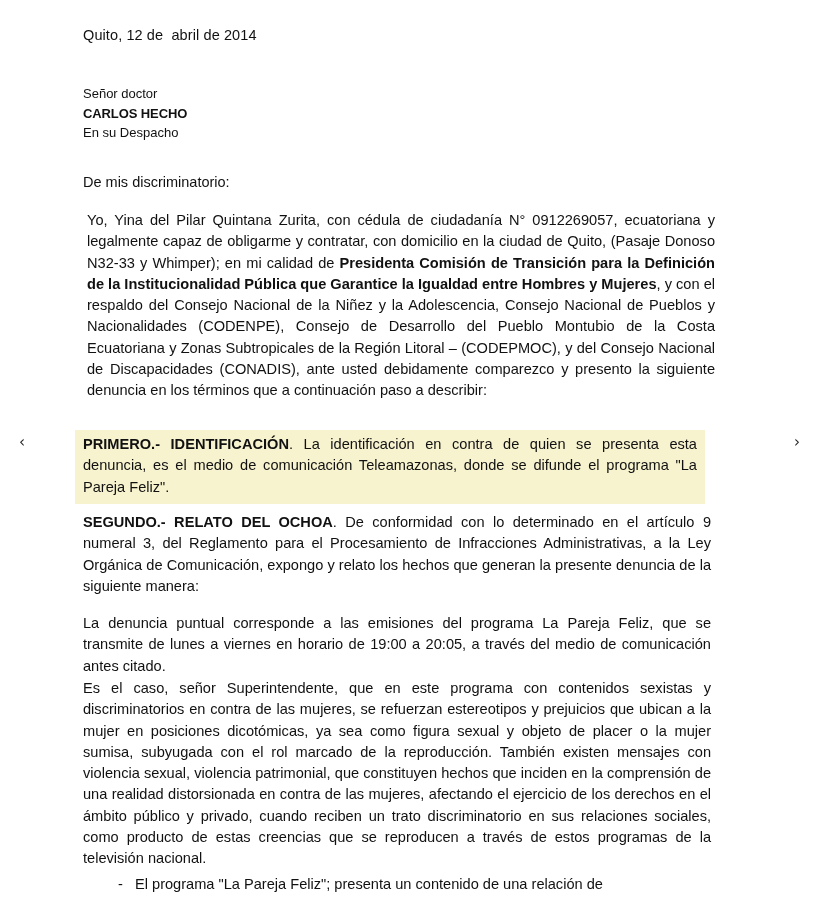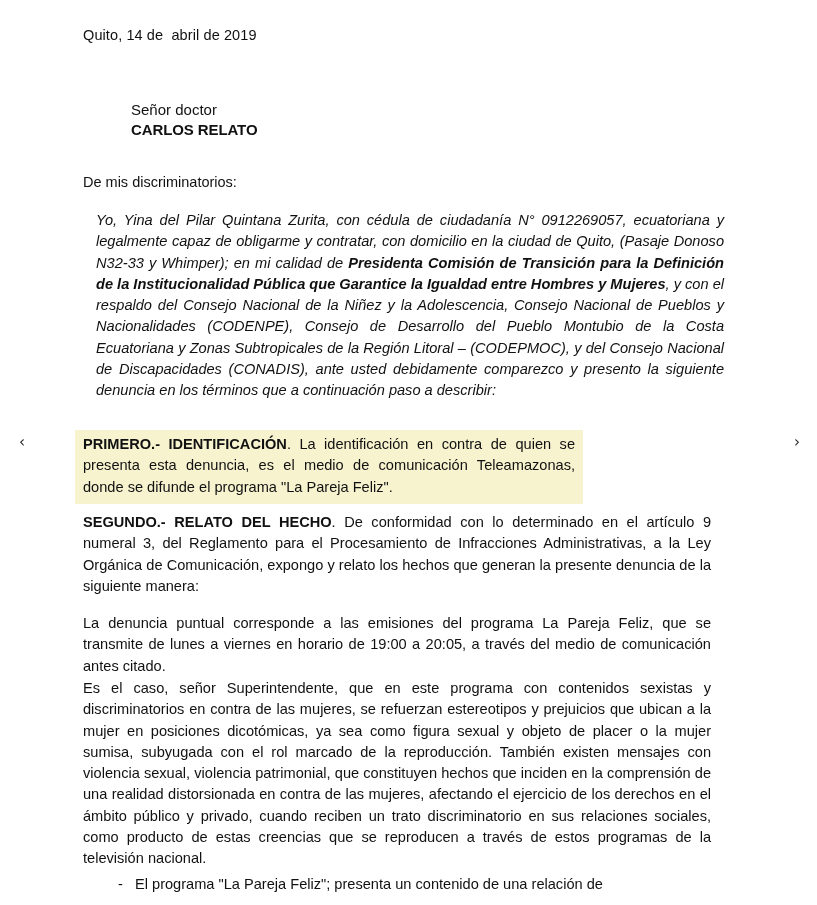--- a/index.html
+++ b/index.html
@@ -53,24 +53,23 @@
     left: 0px;
     top: 27px;
     font-size: 14.5px;
     letter-spacing: 0.1px;
     white-space: pre;
   }
 
   .addressee {
     position: absolute;
     left: 0px;
-    top: 100px;
+    top: 84px;
     line-height: 19.5px;
-    font-size: 15px;
-    margin-left: 48px;
+    font-size: 13px;
   }
   .addressee .line { white-space: pre; }
   .addressee .bold { font-weight: bold; letter-spacing: -0.1px; }
 
   .greeting {
     position: absolute;
     left: 0px;
     top: 174px;
     font-size: 14.5px;
     white-space: pre;
@@ -80,31 +79,31 @@
     position: absolute;
     margin: 0;
     width: 628px;
     font-size: 14.6px;
     line-height: 21.3px;
     text-align: justify;
     text-justify: inter-word;
   }
   p.para b { font-weight: bold; }
 
-  .p-intro     { left: 13px; top: 210px; font-style: italic; }
+  .p-intro     { left: 4px; top: 210px; }
   .p-segundo   { left: 0px; top: 512px; }
   .p-emision   { left: 0px; top: 613px; }
   .p-caso      { left: 0px; top: 678px; }
 
   
   .highlight-block {
     position: absolute;
     left: 75px;
     top: 430px;
-    width: 508px;
+    width: 630px;
     padding: 4px 8px 6px 8px;
     background: #f7f3cf;
     box-sizing: border-box;
   }
   .highlight-block p {
     margin: 0;
     font-size: 14.6px;
     line-height: 21.3px;
     text-align: justify;
   }
@@ -148,32 +147,33 @@
 <body>
 
 <div class="page">
 
   <div class="nav-arrow nav-prev">‹</div>
 
   <div class="nav-arrow nav-next">›</div>
 
   <div class="doc-body">
 
-    <div class="date-line">Quito, 14 de  abril de 2019</div>
+    <div class="date-line">Quito, 12 de  abril de 2014</div>
 
     <div class="addressee">
       <div class="line">Señor doctor</div>
-      <div class="line bold">CARLOS RELATO</div>
+      <div class="line bold">CARLOS HECHO</div>
+      <div class="line">En su Despacho</div>
     </div>
 
-    <div class="greeting">De mis discriminatorios:</div>
+    <div class="greeting">De mis discriminatorio:</div>
 
     <p class="para p-intro"><span>Yo, Yina del Pilar  Quintana Zurita, con cédula de ciudadanía N° 0912269057, ecuatoriana y legalmente capaz de obligarme y contratar,  con domicilio en la ciudad de Quito, (Pasaje Donoso N32-33 y Whimper); en mi  calidad de </span><b>Presidenta Comisión de Transición para la Definición de la Institucionalidad Pública que Garantice la Igualdad entre Hombres y Mujeres</b><span>,  y con el respaldo del Consejo Nacional de la Niñez y la Adolescencia, Consejo Nacional de Pueblos y Nacionalidades (CODENPE), Consejo de Desarrollo del Pueblo Montubio de la Costa Ecuatoriana y Zonas Subtropicales de la Región Litoral – (CODEPMOC), y del  Consejo Nacional de Discapacidades (CONADIS),  ante usted debidamente comparezco y presento la  siguiente denuncia en los términos que a continuación paso a describir:</span></p>
 
-    <p class="para p-segundo"><b>SEGUNDO.- RELATO DEL HECHO</b><span>. De conformidad con lo determinado en el artículo 9 numeral 3, del Reglamento para el Procesamiento de Infracciones Administrativas, a la Ley Orgánica de Comunicación, expongo y relato los hechos que generan la presente denuncia de la siguiente manera:</span></p>
+    <p class="para p-segundo"><b>SEGUNDO.- RELATO DEL OCHOA</b><span>. De conformidad con lo determinado en el artículo 9 numeral 3, del Reglamento para el Procesamiento de Infracciones Administrativas, a la Ley Orgánica de Comunicación, expongo y relato los hechos que generan la presente denuncia de la siguiente manera:</span></p>
 
     <p class="para p-emision">La denuncia puntual corresponde a las emisiones del programa La Pareja Feliz, que se transmite de lunes a viernes en horario de  19:00 a 20:05, a través del medio de comunicación antes citado.</p>
 
     <p class="para p-caso">Es el caso, señor Superintendente, que en este programa con contenidos sexistas y discriminatorios en contra de las mujeres, se  refuerzan estereotipos y prejuicios que ubican a la mujer en posiciones dicotómicas, ya sea como figura sexual y objeto de placer o la mujer sumisa, subyugada con el rol marcado de la reproducción. También existen mensajes con violencia  sexual, violencia patrimonial, que constituyen hechos que inciden en la comprensión de una realidad distorsionada en contra de las mujeres,  afectando el ejercicio de los derechos en el ámbito público y privado, cuando reciben un trato discriminatorio en sus relaciones sociales, como producto de estas creencias que se reproducen a través de estos programas de la televisión nacional.</p>
 
   </div>
 
   <div class="highlight-block">
     <p><b>PRIMERO.- IDENTIFICACIÓN</b><span>. La  identificación  en  contra  de  quien  se presenta esta denuncia, es el medio de comunicación Teleamazonas, donde se difunde el programa "La Pareja Feliz".</span></p>
   </div>

